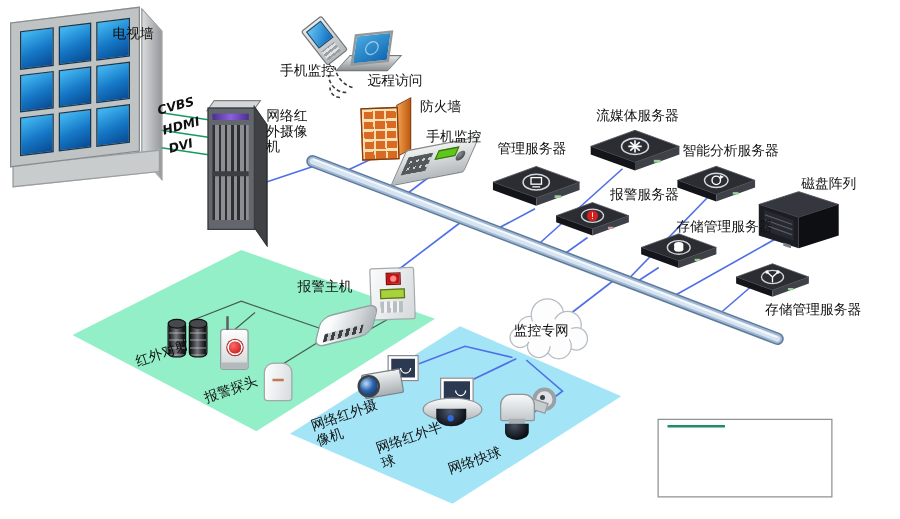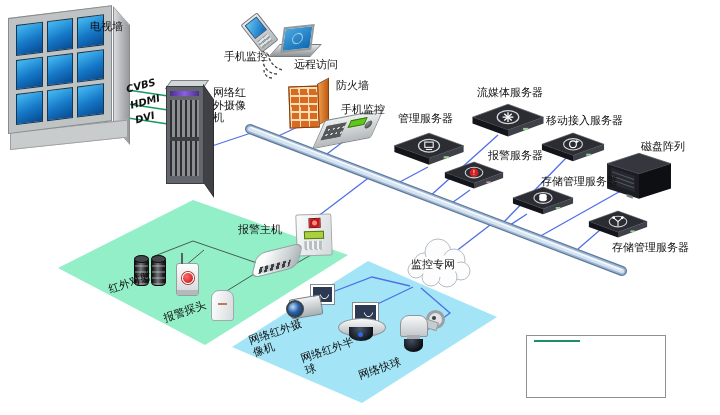--- a/index.html
+++ b/index.html
@@ -411,21 +411,21 @@
   <div class="lbl port" style="left:126px;top:80px">CVBS</div>
   <div class="lbl port" style="left:130px;top:96px">HDMI</div>
   <div class="lbl port" style="left:135px;top:112px">DVI</div>
   <div class="lbl wrap" style="left:213px;top:87px;width:40px">网络红外摄像机</div>
   <div class="lbl" style="left:224px;top:51px">手机监控</div>
   <div class="lbl" style="left:294px;top:59px">远程访问</div>
   <div class="lbl" style="left:336px;top:80px">防火墙</div>
   <div class="lbl" style="left:341px;top:104px">手机监控</div>
   <div class="lbl" style="left:398px;top:113px">管理服务器</div>
   <div class="lbl" style="left:477px;top:87px">流媒体服务器</div>
-  <div class="lbl" style="left:546px;top:115px">移动接入服务器</div>
+  <div class="lbl" style="left:546px;top:115px">智能分析服务器</div>
   <div class="lbl" style="left:488px;top:150px">报警服务器</div>
   <div class="lbl" style="left:641px;top:141px">磁盘阵列</div>
   <div class="lbl" style="left:541px;top:176px">存储管理服务器</div>
   <div class="lbl" style="left:612px;top:242px">存储管理服务器</div>
   <div class="lbl" style="left:238px;top:224px">报警主机</div>
   <div class="lbl iso" style="left:108px;top:277px">红外对射</div>
   <div class="lbl iso" style="left:163px;top:306px">报警探头</div>
   <div class="lbl" style="left:411px;top:259px">监控专网</div>
   <div class="lbl iso wrap" style="left:250px;top:326px;width:56px">网络红外摄像机</div>
   <div class="lbl iso wrap" style="left:302px;top:344px;width:56px">网络红外半球</div>

